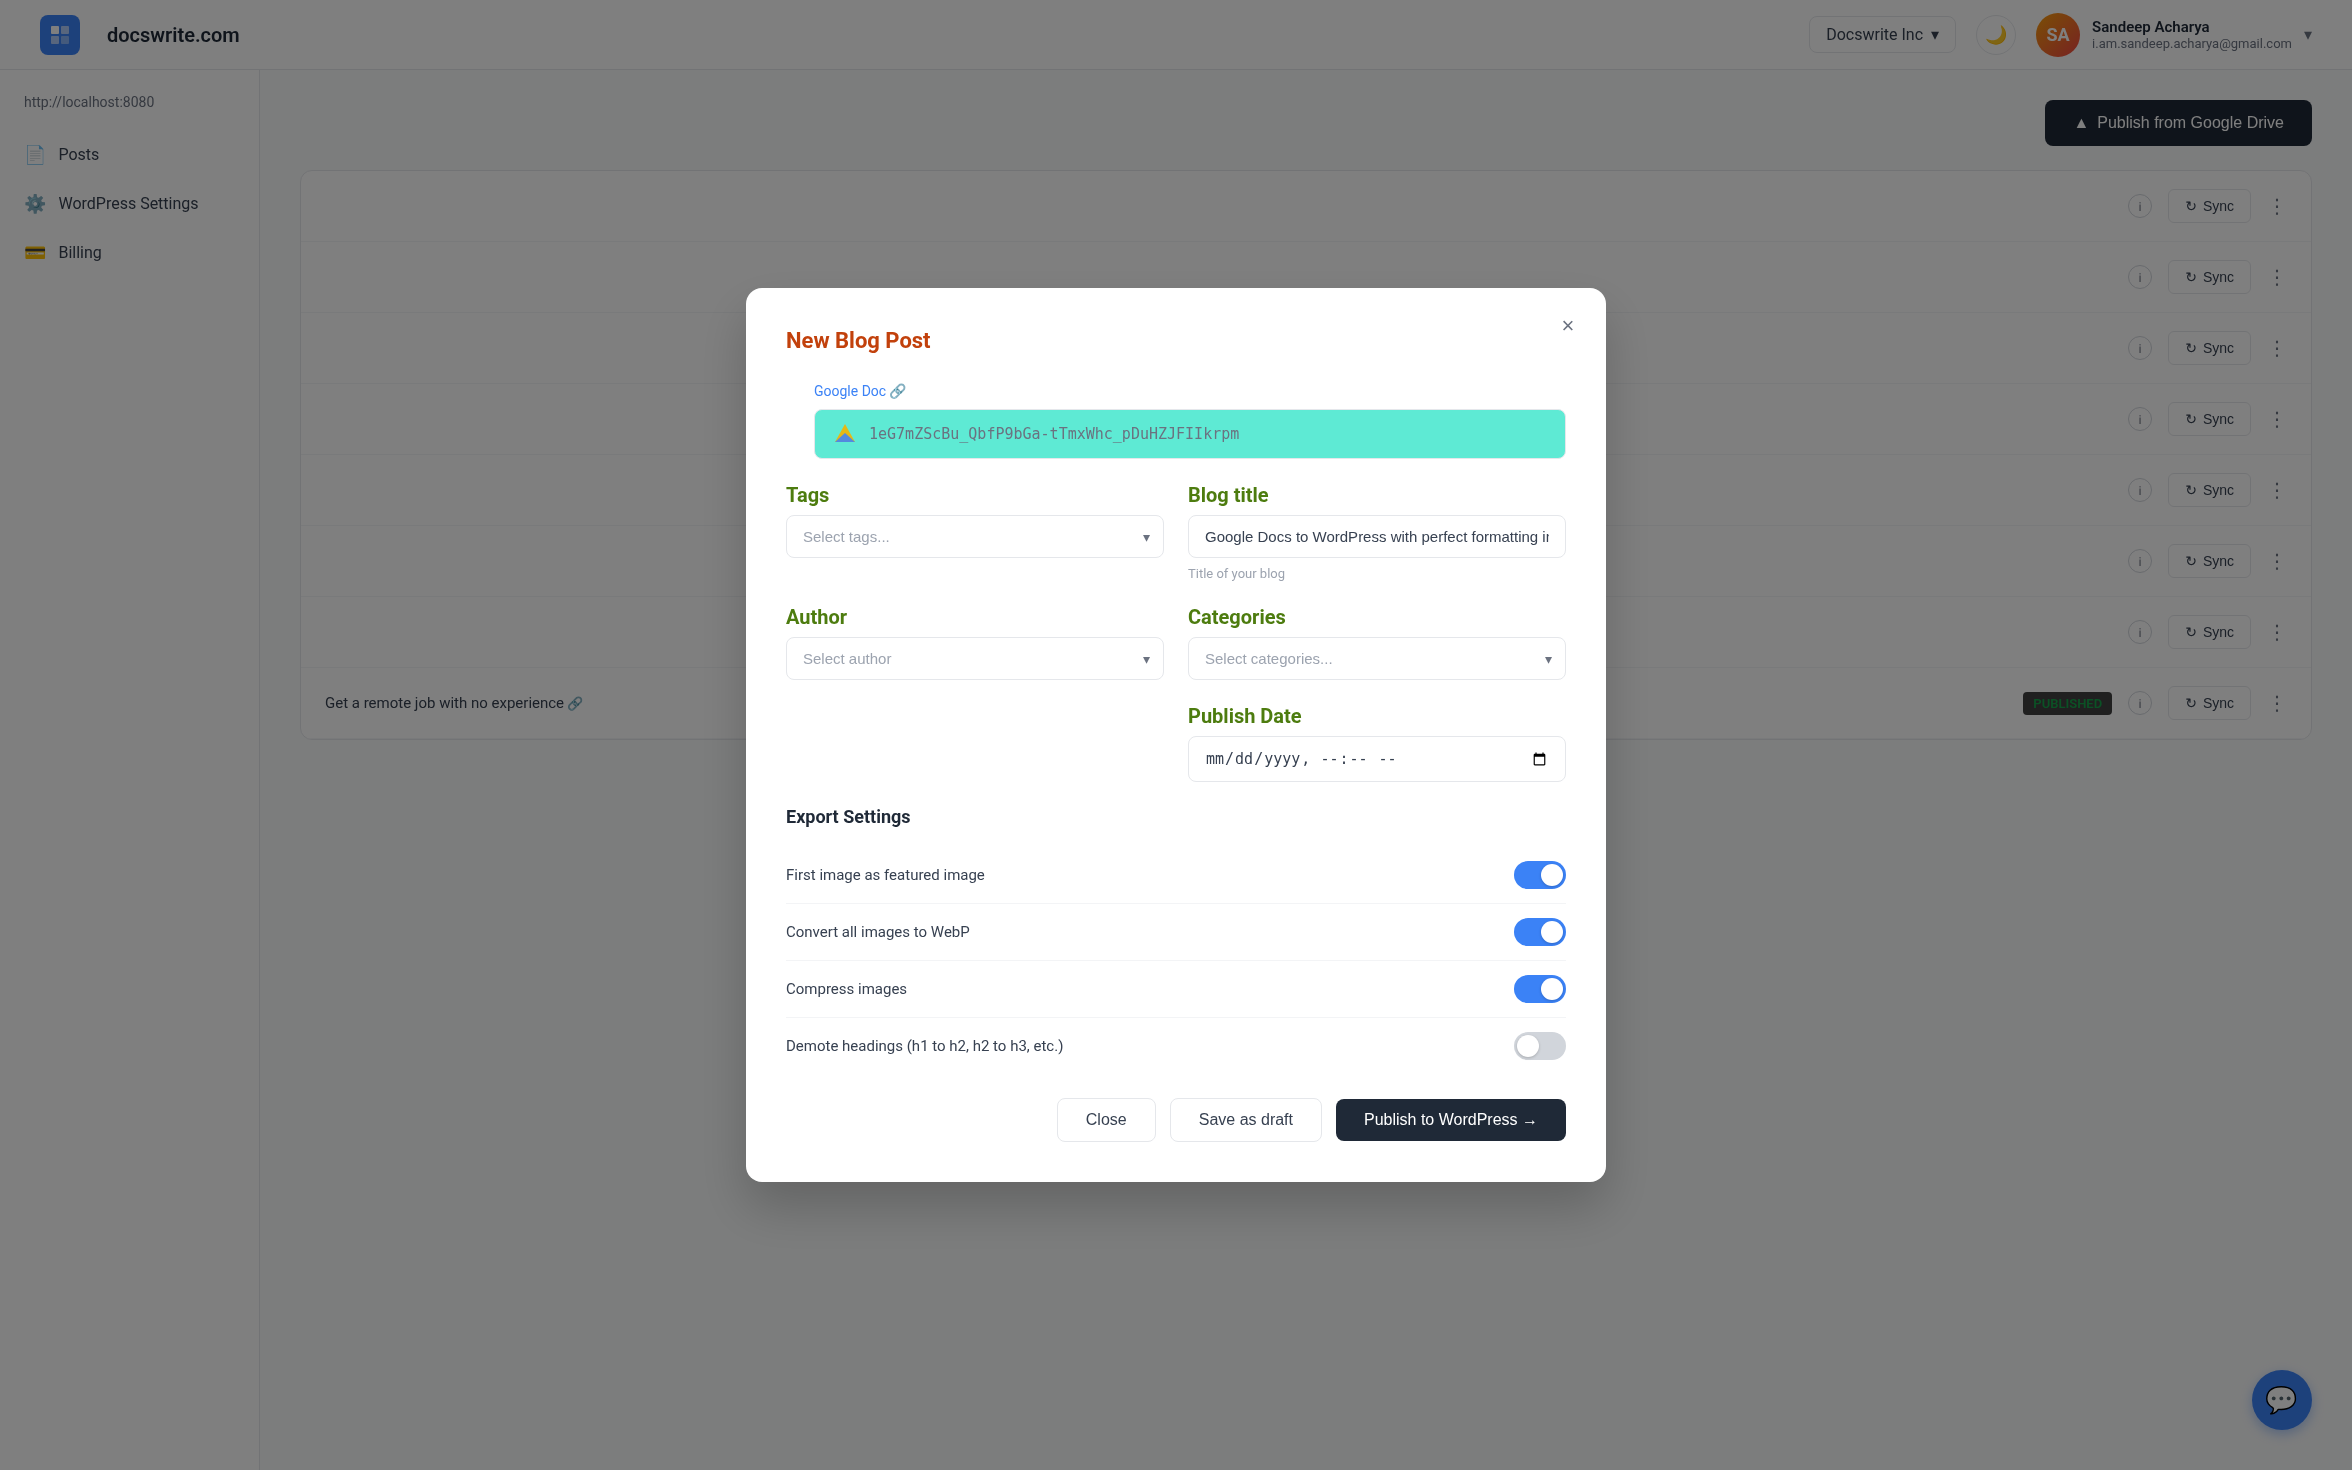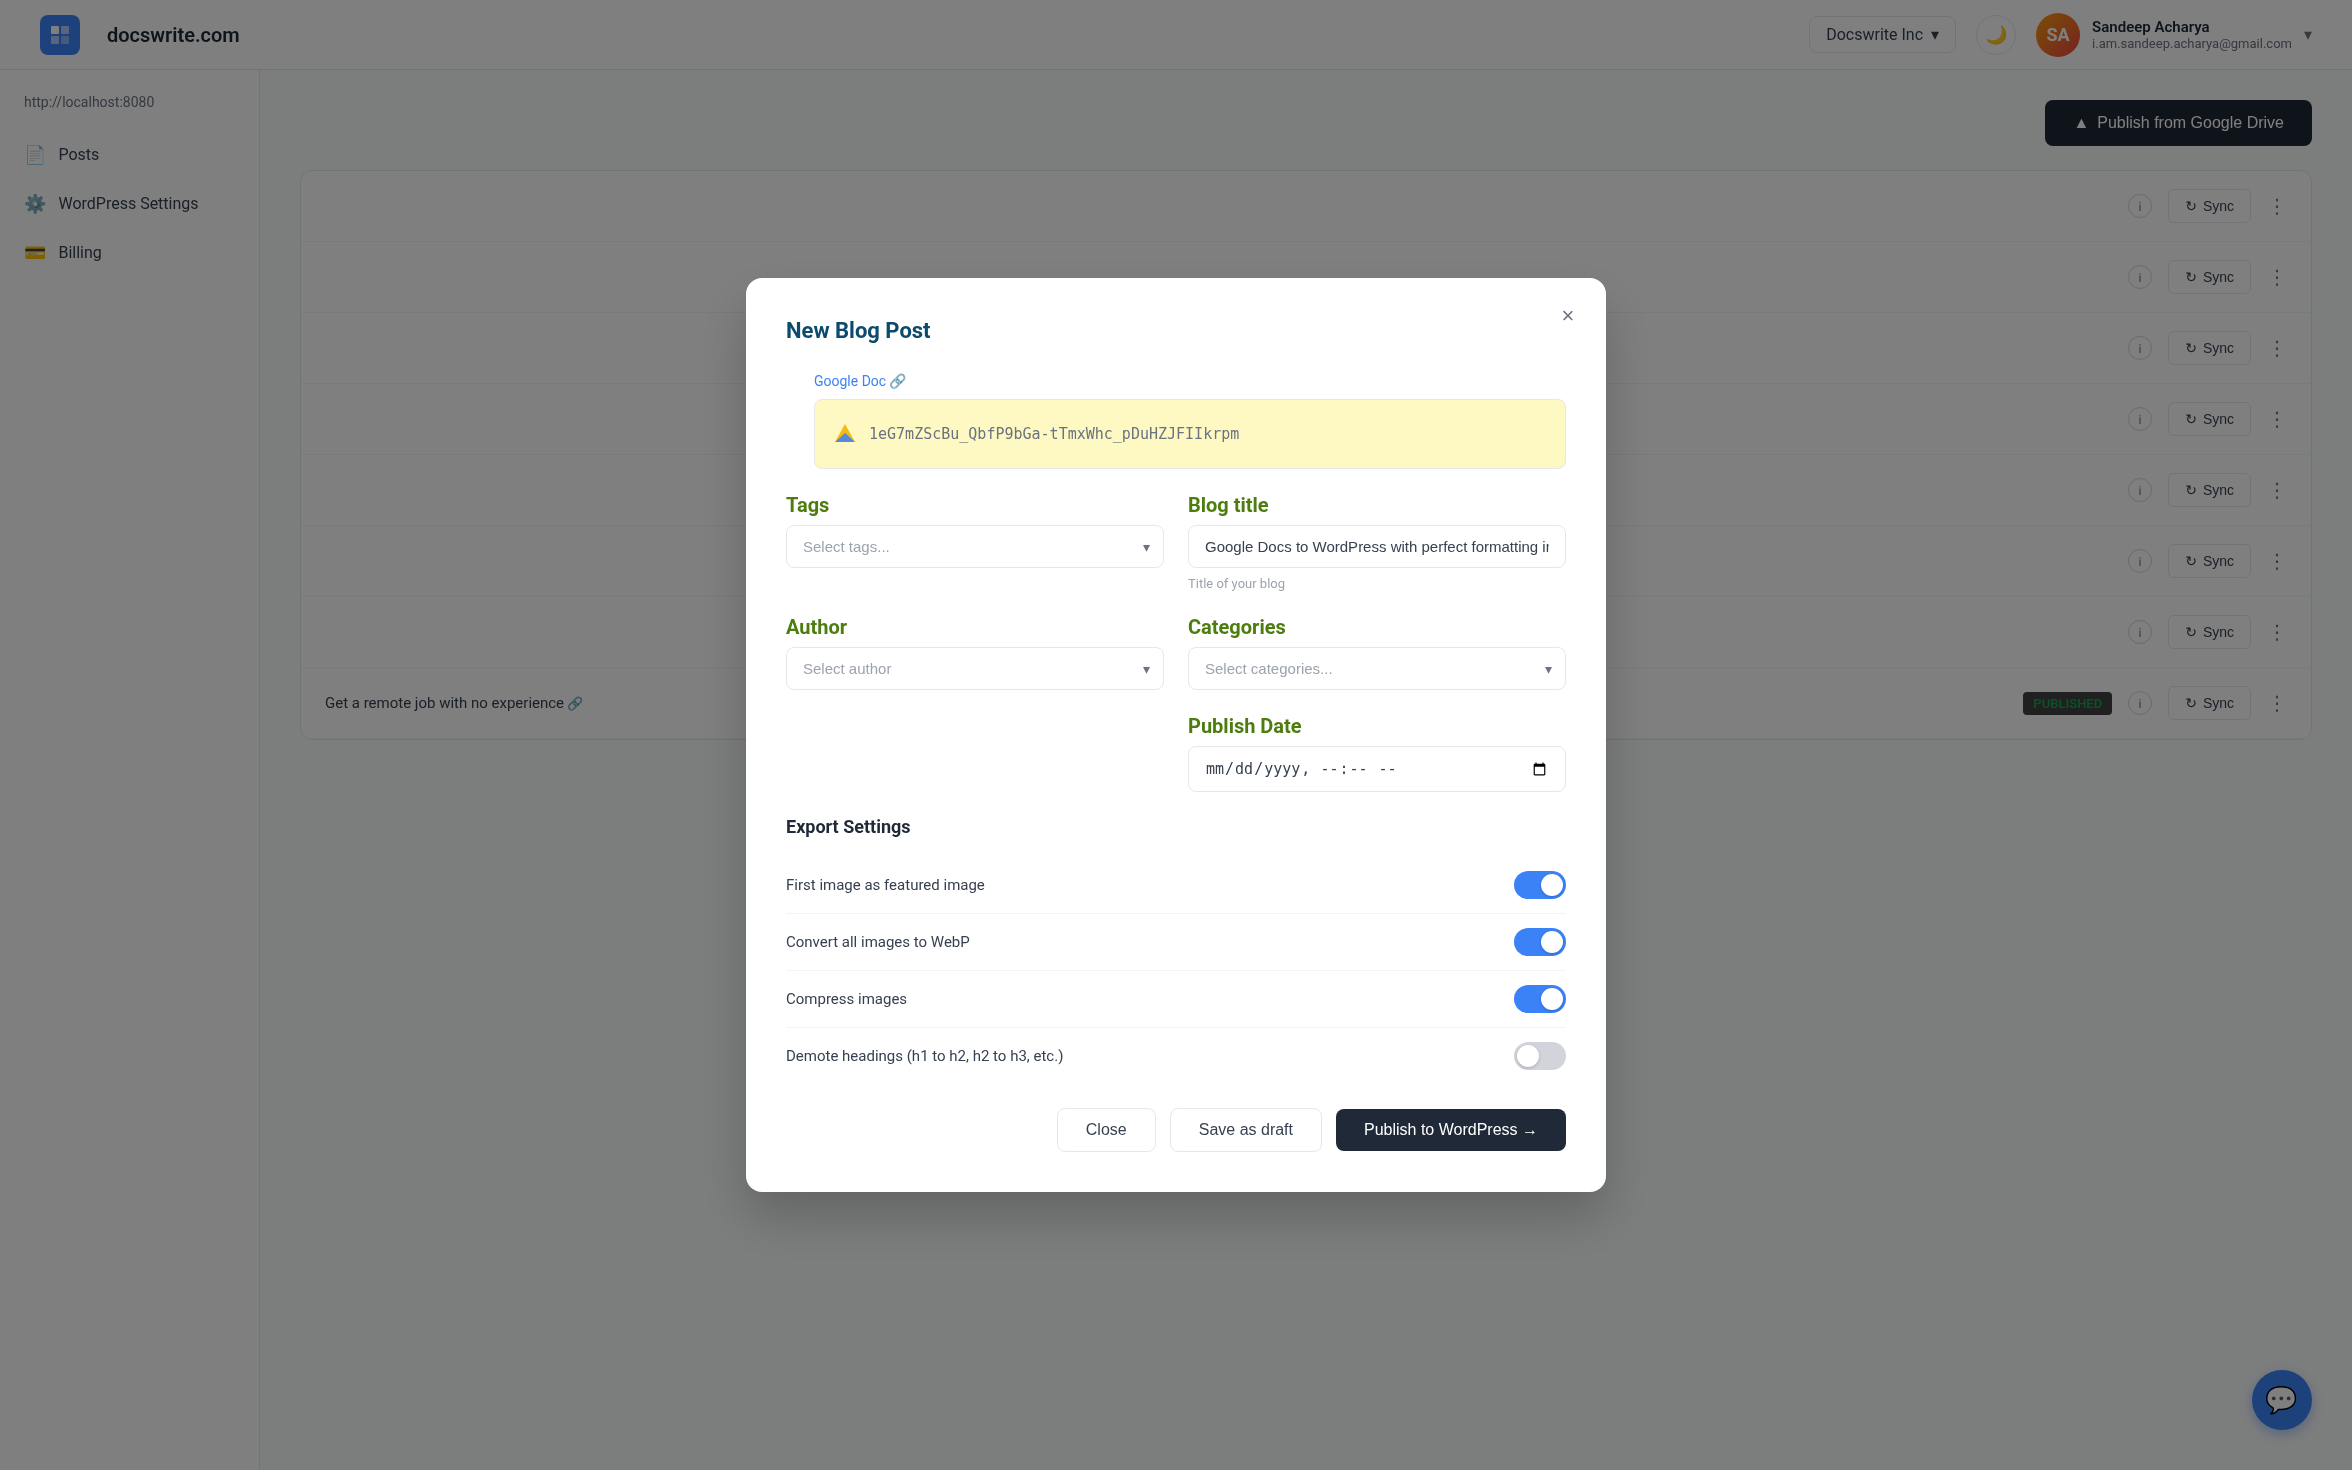--- a/index.html
+++ b/index.html
@@ -289,21 +289,21 @@
       background: #fff;
       border-radius: 16px;
       width: 860px;
       padding: 40px;
       position: relative;
       box-shadow: 0 25px 50px rgba(0,0,0,0.2);
     }
     .modal-title {
       font-size: 22px;
       font-weight: 700;
-      color: #0c4a6e;
+      color: #c2410c;
       margin-bottom: 28px;
     }
     .modal-close {
       position: absolute;
       top: 20px;
       right: 20px;
       width: 36px;
       height: 36px;
       border-radius: 50%;
       border: none;
@@ -328,23 +328,23 @@
       display: inline-flex;
       align-items: center;
       gap: 4px;
       margin-bottom: 10px;
     }
     .gdoc-input-wrapper {
       display: flex;
       align-items: center;
       border: 1px solid #e5e7eb;
       border-radius: 8px;
-      padding: 20px 16px;
+      padding: 10px 16px;
       gap: 10px;
-      background: #fef9c3;
+      background: #5eead4;
     }
     .gdoc-drive-icon {
       width: 28px;
       height: 28px;
       display: flex;
       align-items: center;
       justify-content: center;
     }
     .gdoc-id {
       font-size: 15px;

